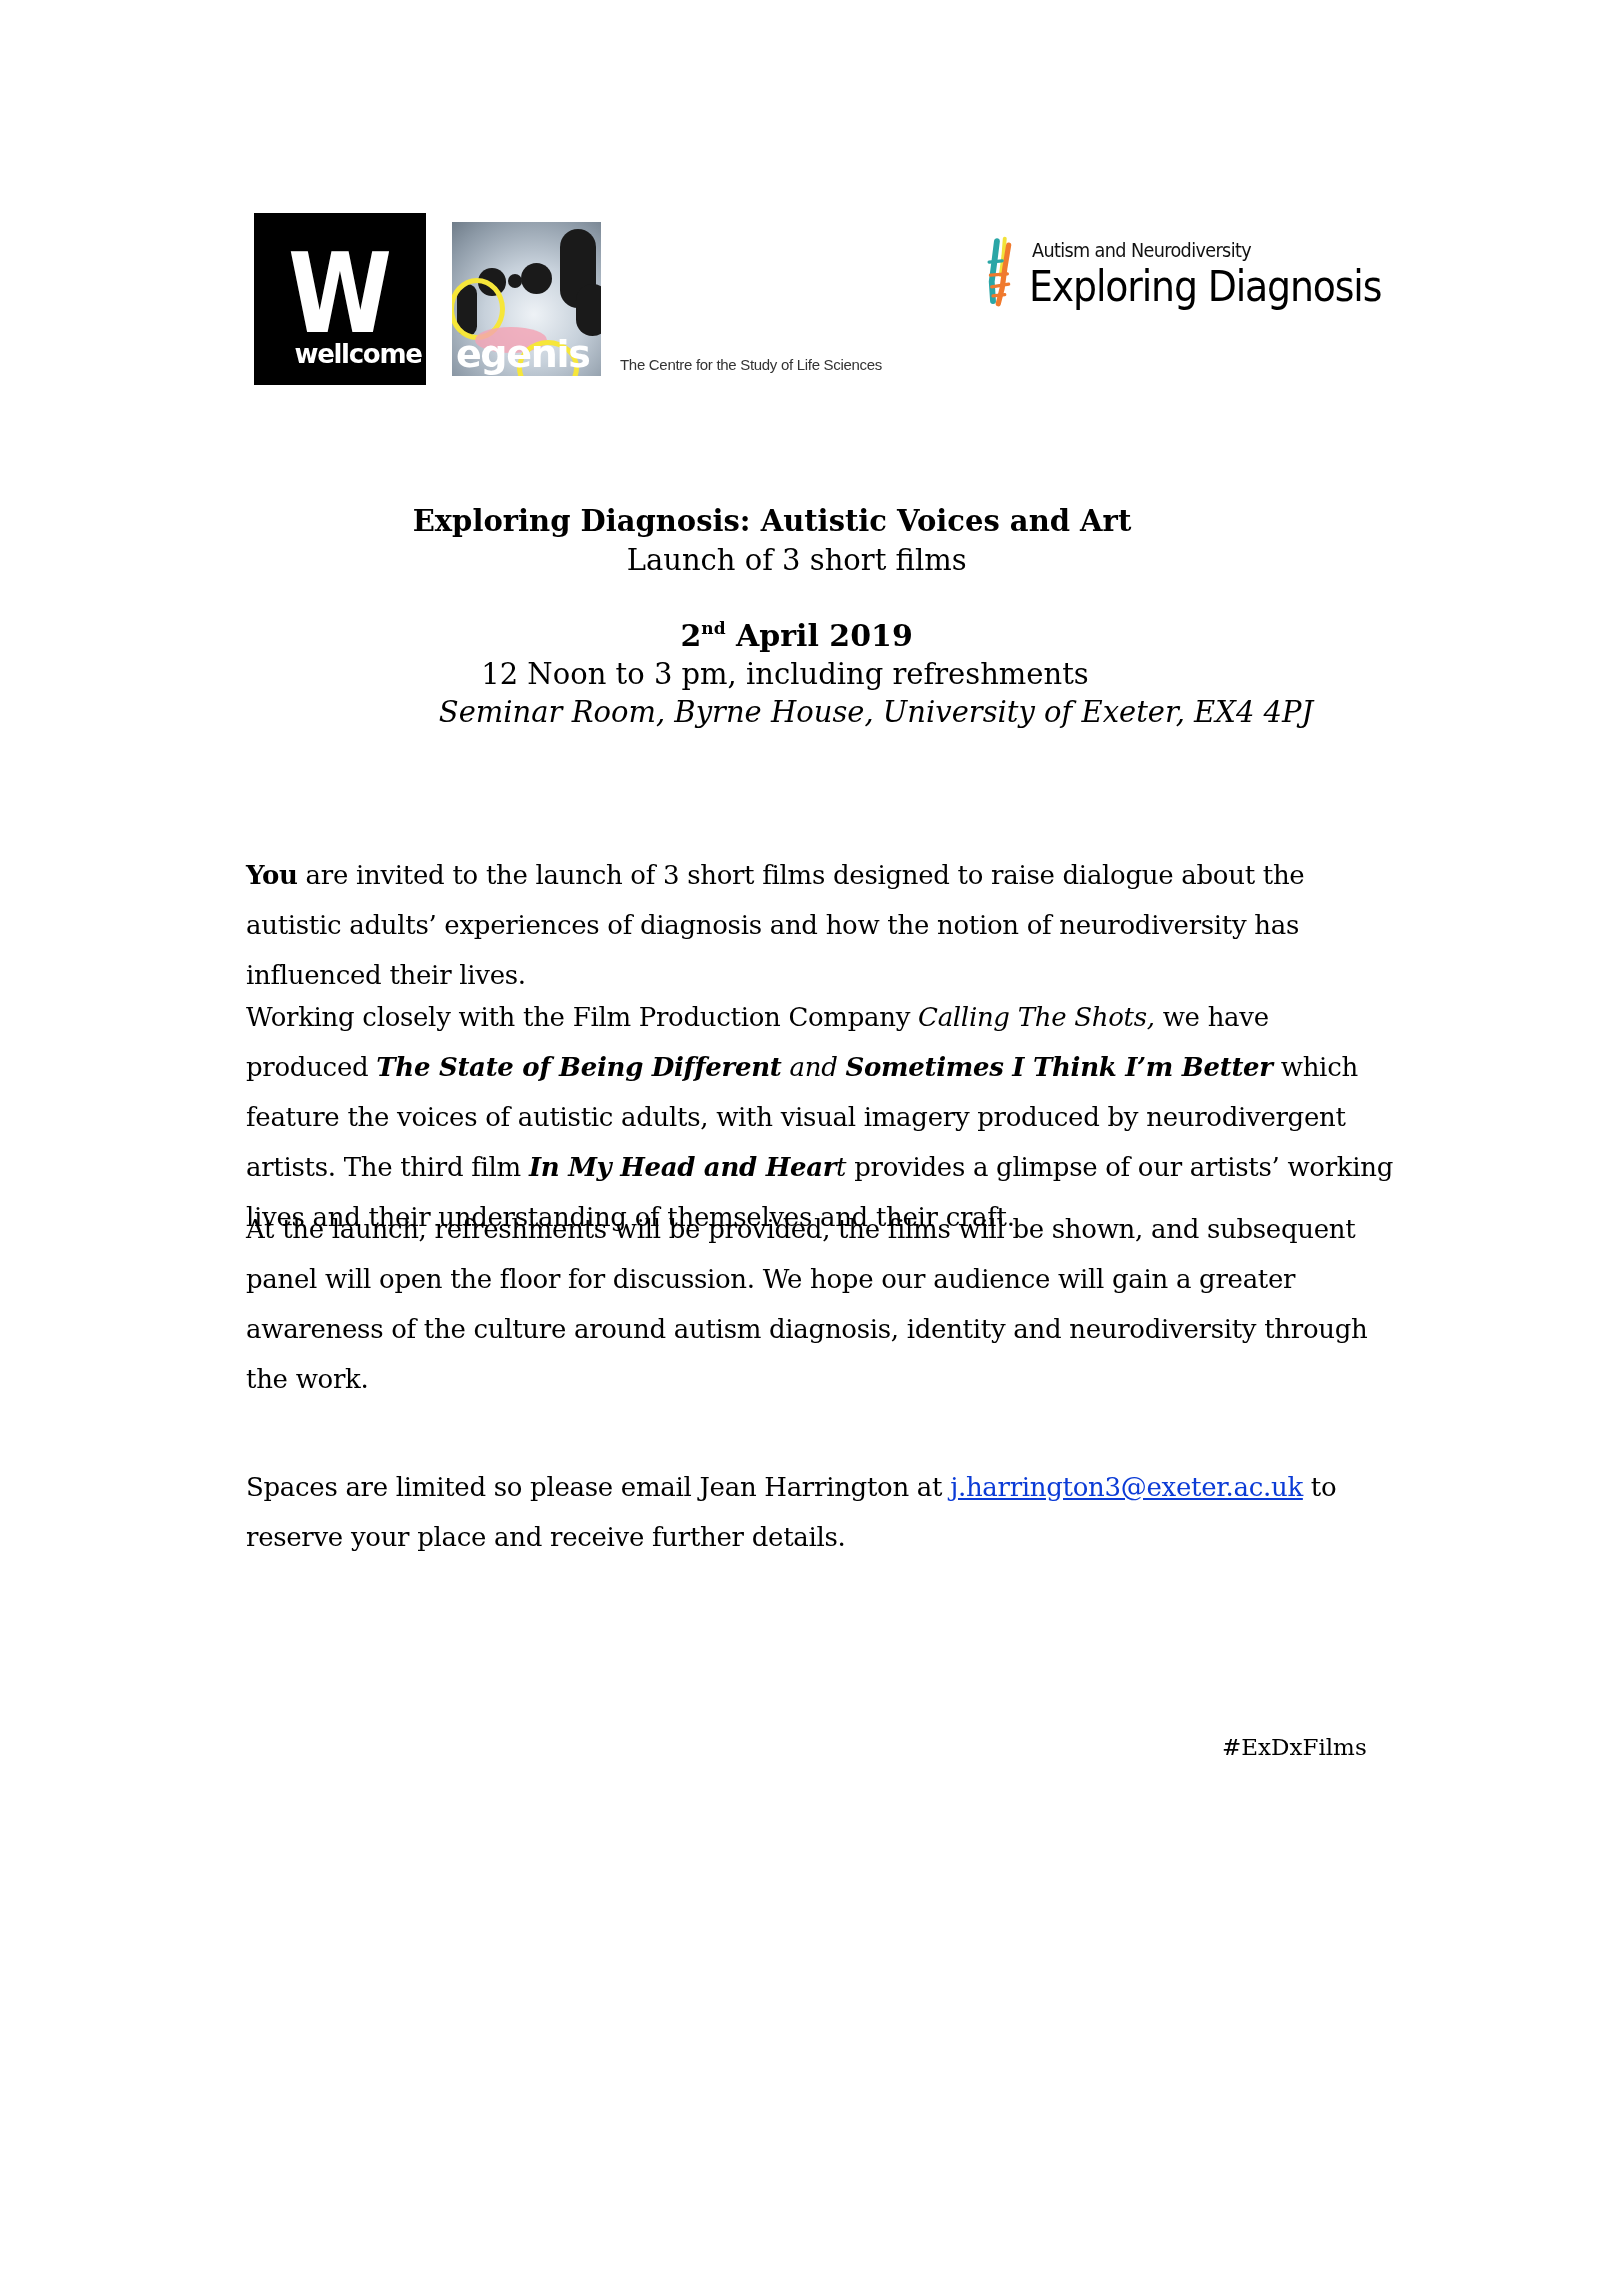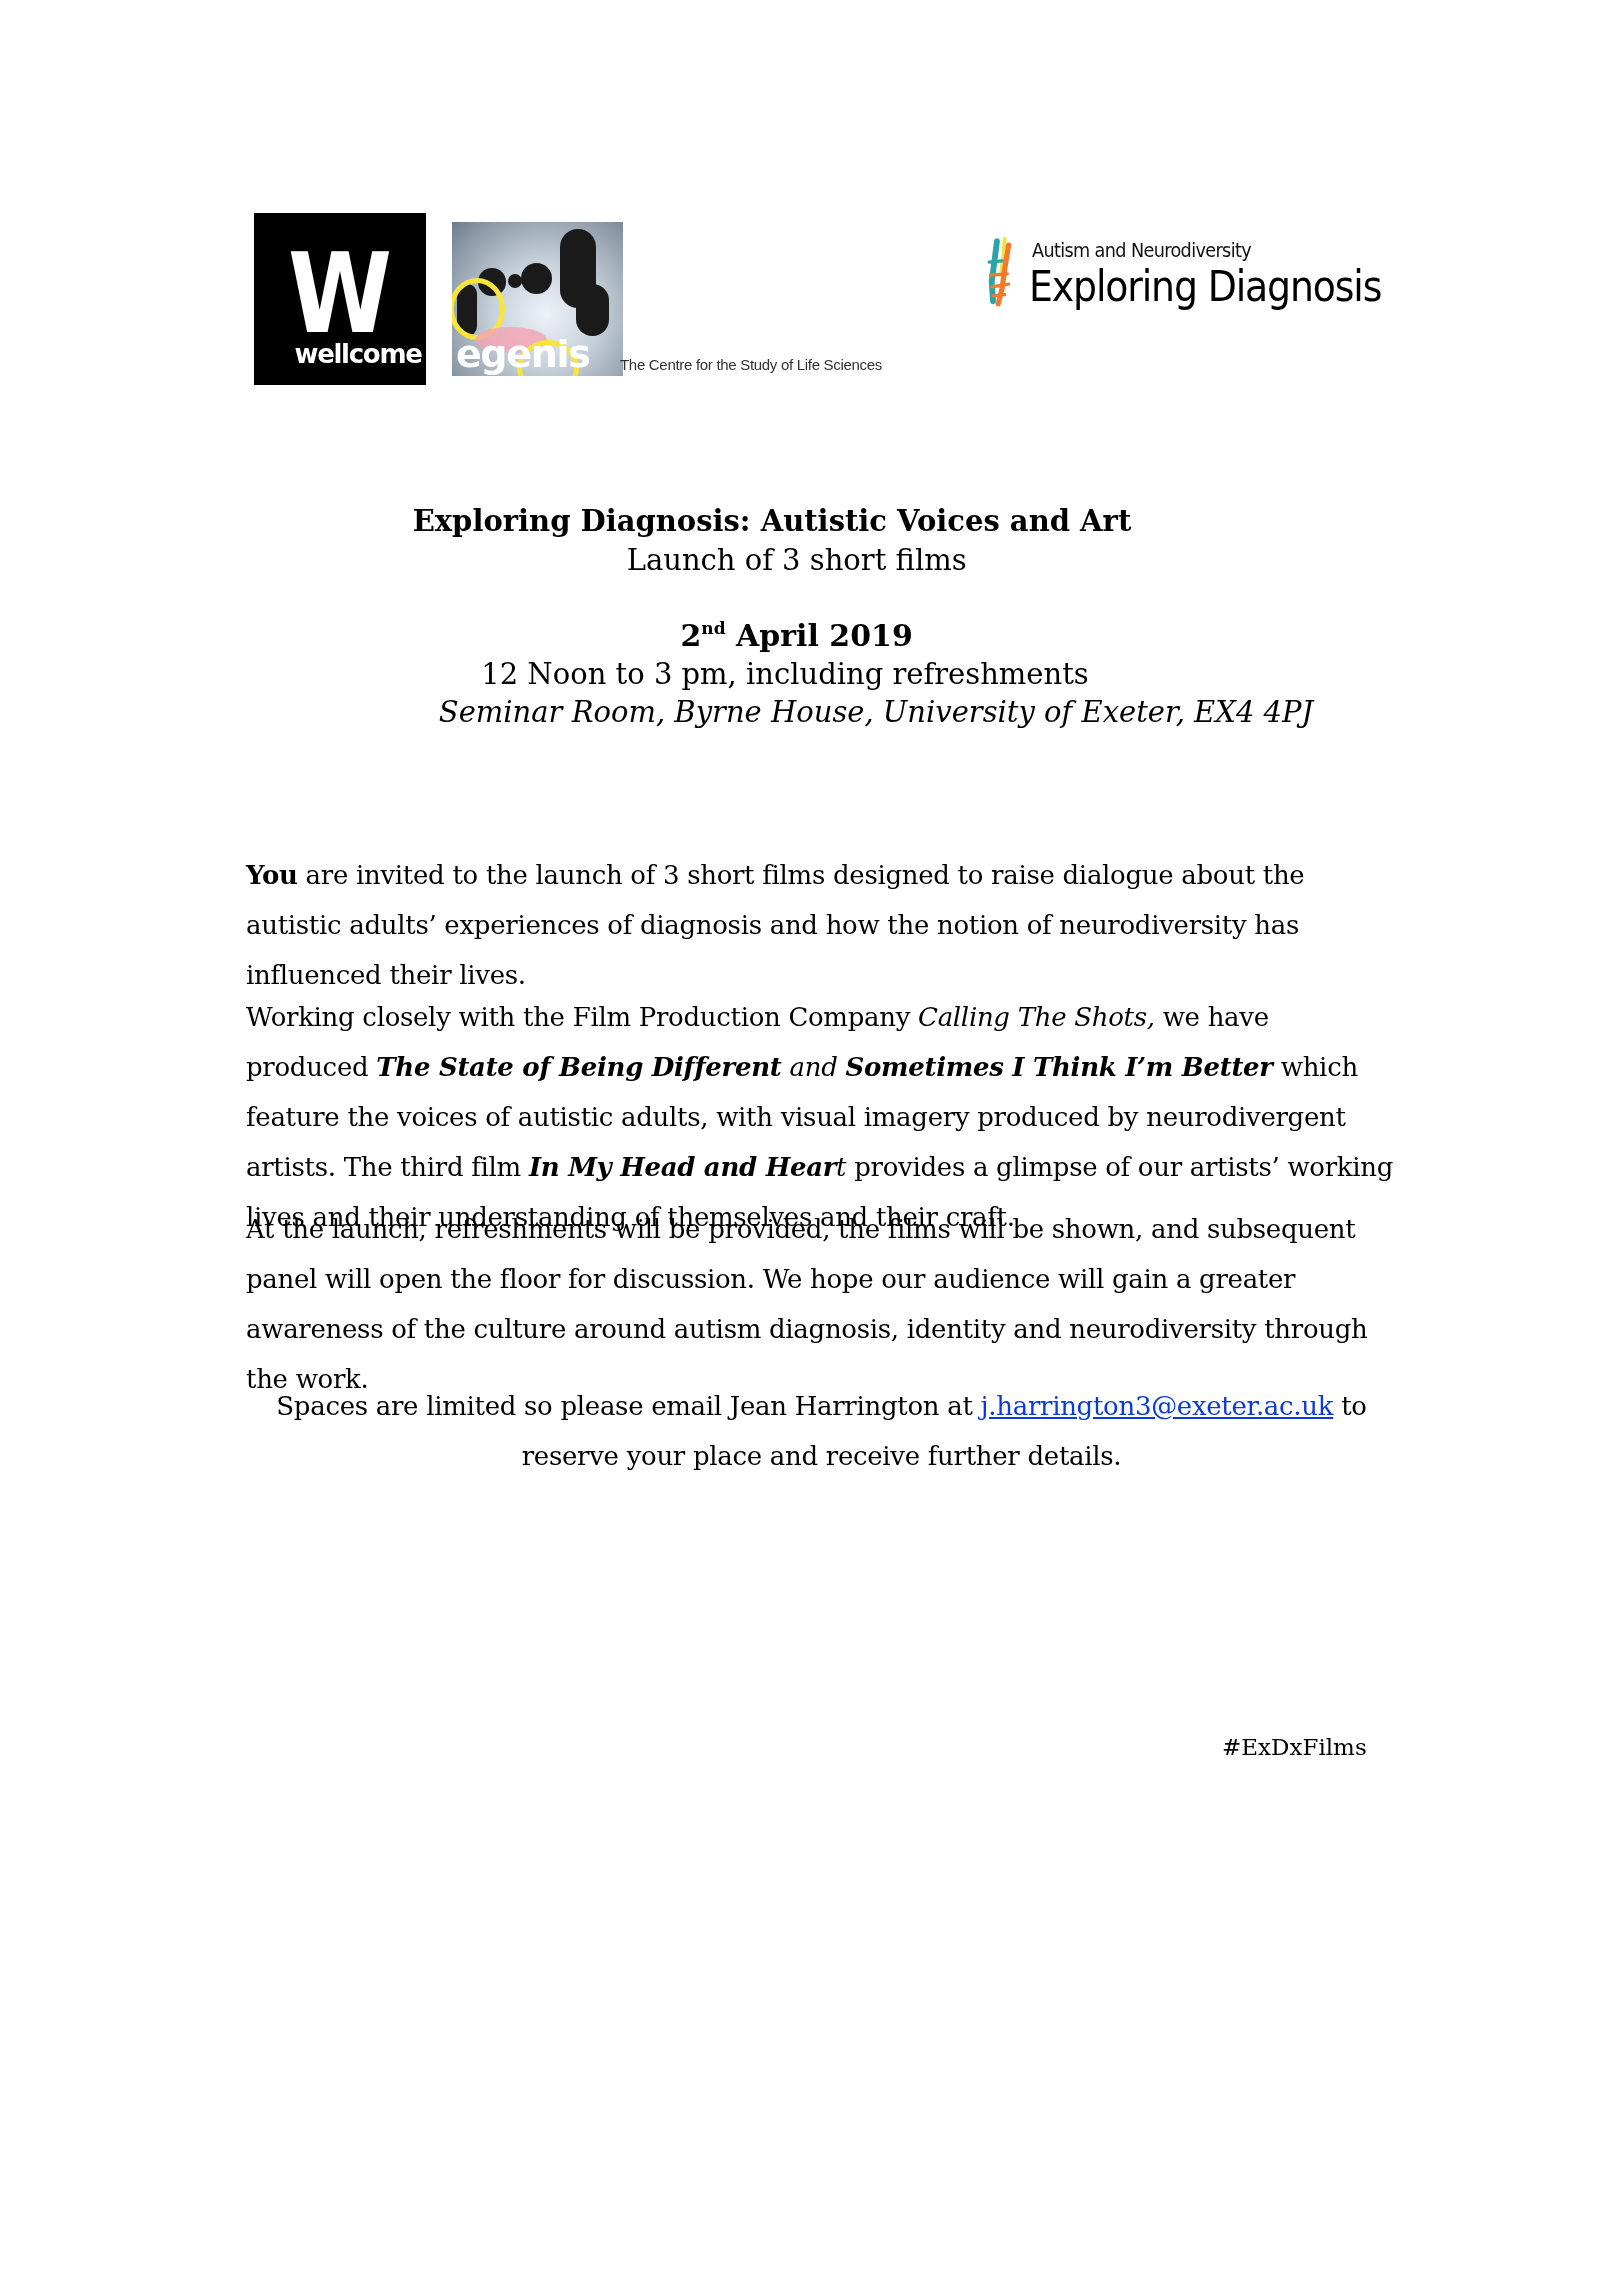--- a/index.html
+++ b/index.html
@@ -8,21 +8,21 @@
     .abs { position: absolute; }
 
     
     #wellcome-logo { left: 254px; top: 213px; width: 172px; height: 172px; background: #000; }
     #wellcome-logo .w { position: absolute; left: 0; right: 0; top: 25px; text-align: center;
       font-family: "DejaVu Sans", sans-serif; font-weight: bold; color: #fff; font-size: 111px; line-height: 1;
       transform: scaleX(0.85); }
     #wellcome-logo .wt { position: absolute; left: 0; right: 0; top: 126px; text-align: center;
       font-family: "DejaVu Sans", sans-serif; font-weight: bold; color: #fff; font-size: 26px; letter-spacing: -1.3px; padding-left: 36px; }
 
-    #egenis-logo { left: 452px; top: 222px; width: 171px; height: 154px; overflow: hidden;
+    #egenis-logo { left: 452px; top: 222px; width: 149px; height: 154px; overflow: hidden;
       background: radial-gradient(circle at 55% 60%, #eef2f6 0%, #c7d1db 40%, #8d9aa7 80%, #6f7c89 100%); }
     #egenis-logo .blob { position: absolute; background: #1a1a1a; border-radius: 50%; }
     #egenis-logo .ring { position: absolute; border: 5.2px solid #f6e63a; border-radius: 50%; }
     #egenis-logo .pink { position: absolute; background: #f4a3b4; border-radius: 50%; opacity: 0.8; }
     #egenis-logo .txt { position: absolute; left: 3.9px; bottom: 2.6px; font-family: "DejaVu Sans", sans-serif;
       font-weight: bold; color: #fff; font-size: 38px; letter-spacing: -1.3px; line-height: 1; }
     #egenis-tagline { left: 620px; top: 356px; font-family: Liberation Sans, sans-serif; font-size: 15px; color: #333;
       letter-spacing: -0.3px; white-space: nowrap; }
 
     #exdx-logo { left: 985px; top: 236px; width: 406px; height: 79px; }
@@ -39,21 +39,21 @@
     #date { top: 618px; font-size: 30px; font-weight: bold; left: -14.4px; }
     #date sup { font-size: 17px; vertical-align: 11.8px; }
     #time { top: 657px; font-size: 29px; left: -26px; }
     #venue { top: 695px; font-size: 29px; font-style: italic; left: 65px; }
 
     
     .para { position: absolute; left: 246px; width: 1151px; font-size: 26px; line-height: 50px; letter-spacing: -0.3px; }
     #p1 { top: 850px; }
     #p2 { top: 992px; }
     #p3 { top: 1204px; }
-    #p4 { top: 1381px; text-align: center; }
+    #p4 { top: 1462px; }
     .para b { font-weight: bold; }
     .para a { color: #0b3bd6; text-decoration: underline; }
 
     #hashtag { left: 1222px; top: 1734px; font-size: 23px; }
   </style>
 </head>
 <body>
 
 <div id="wellcome-logo" class="abs">
   <div class="w">W</div>

